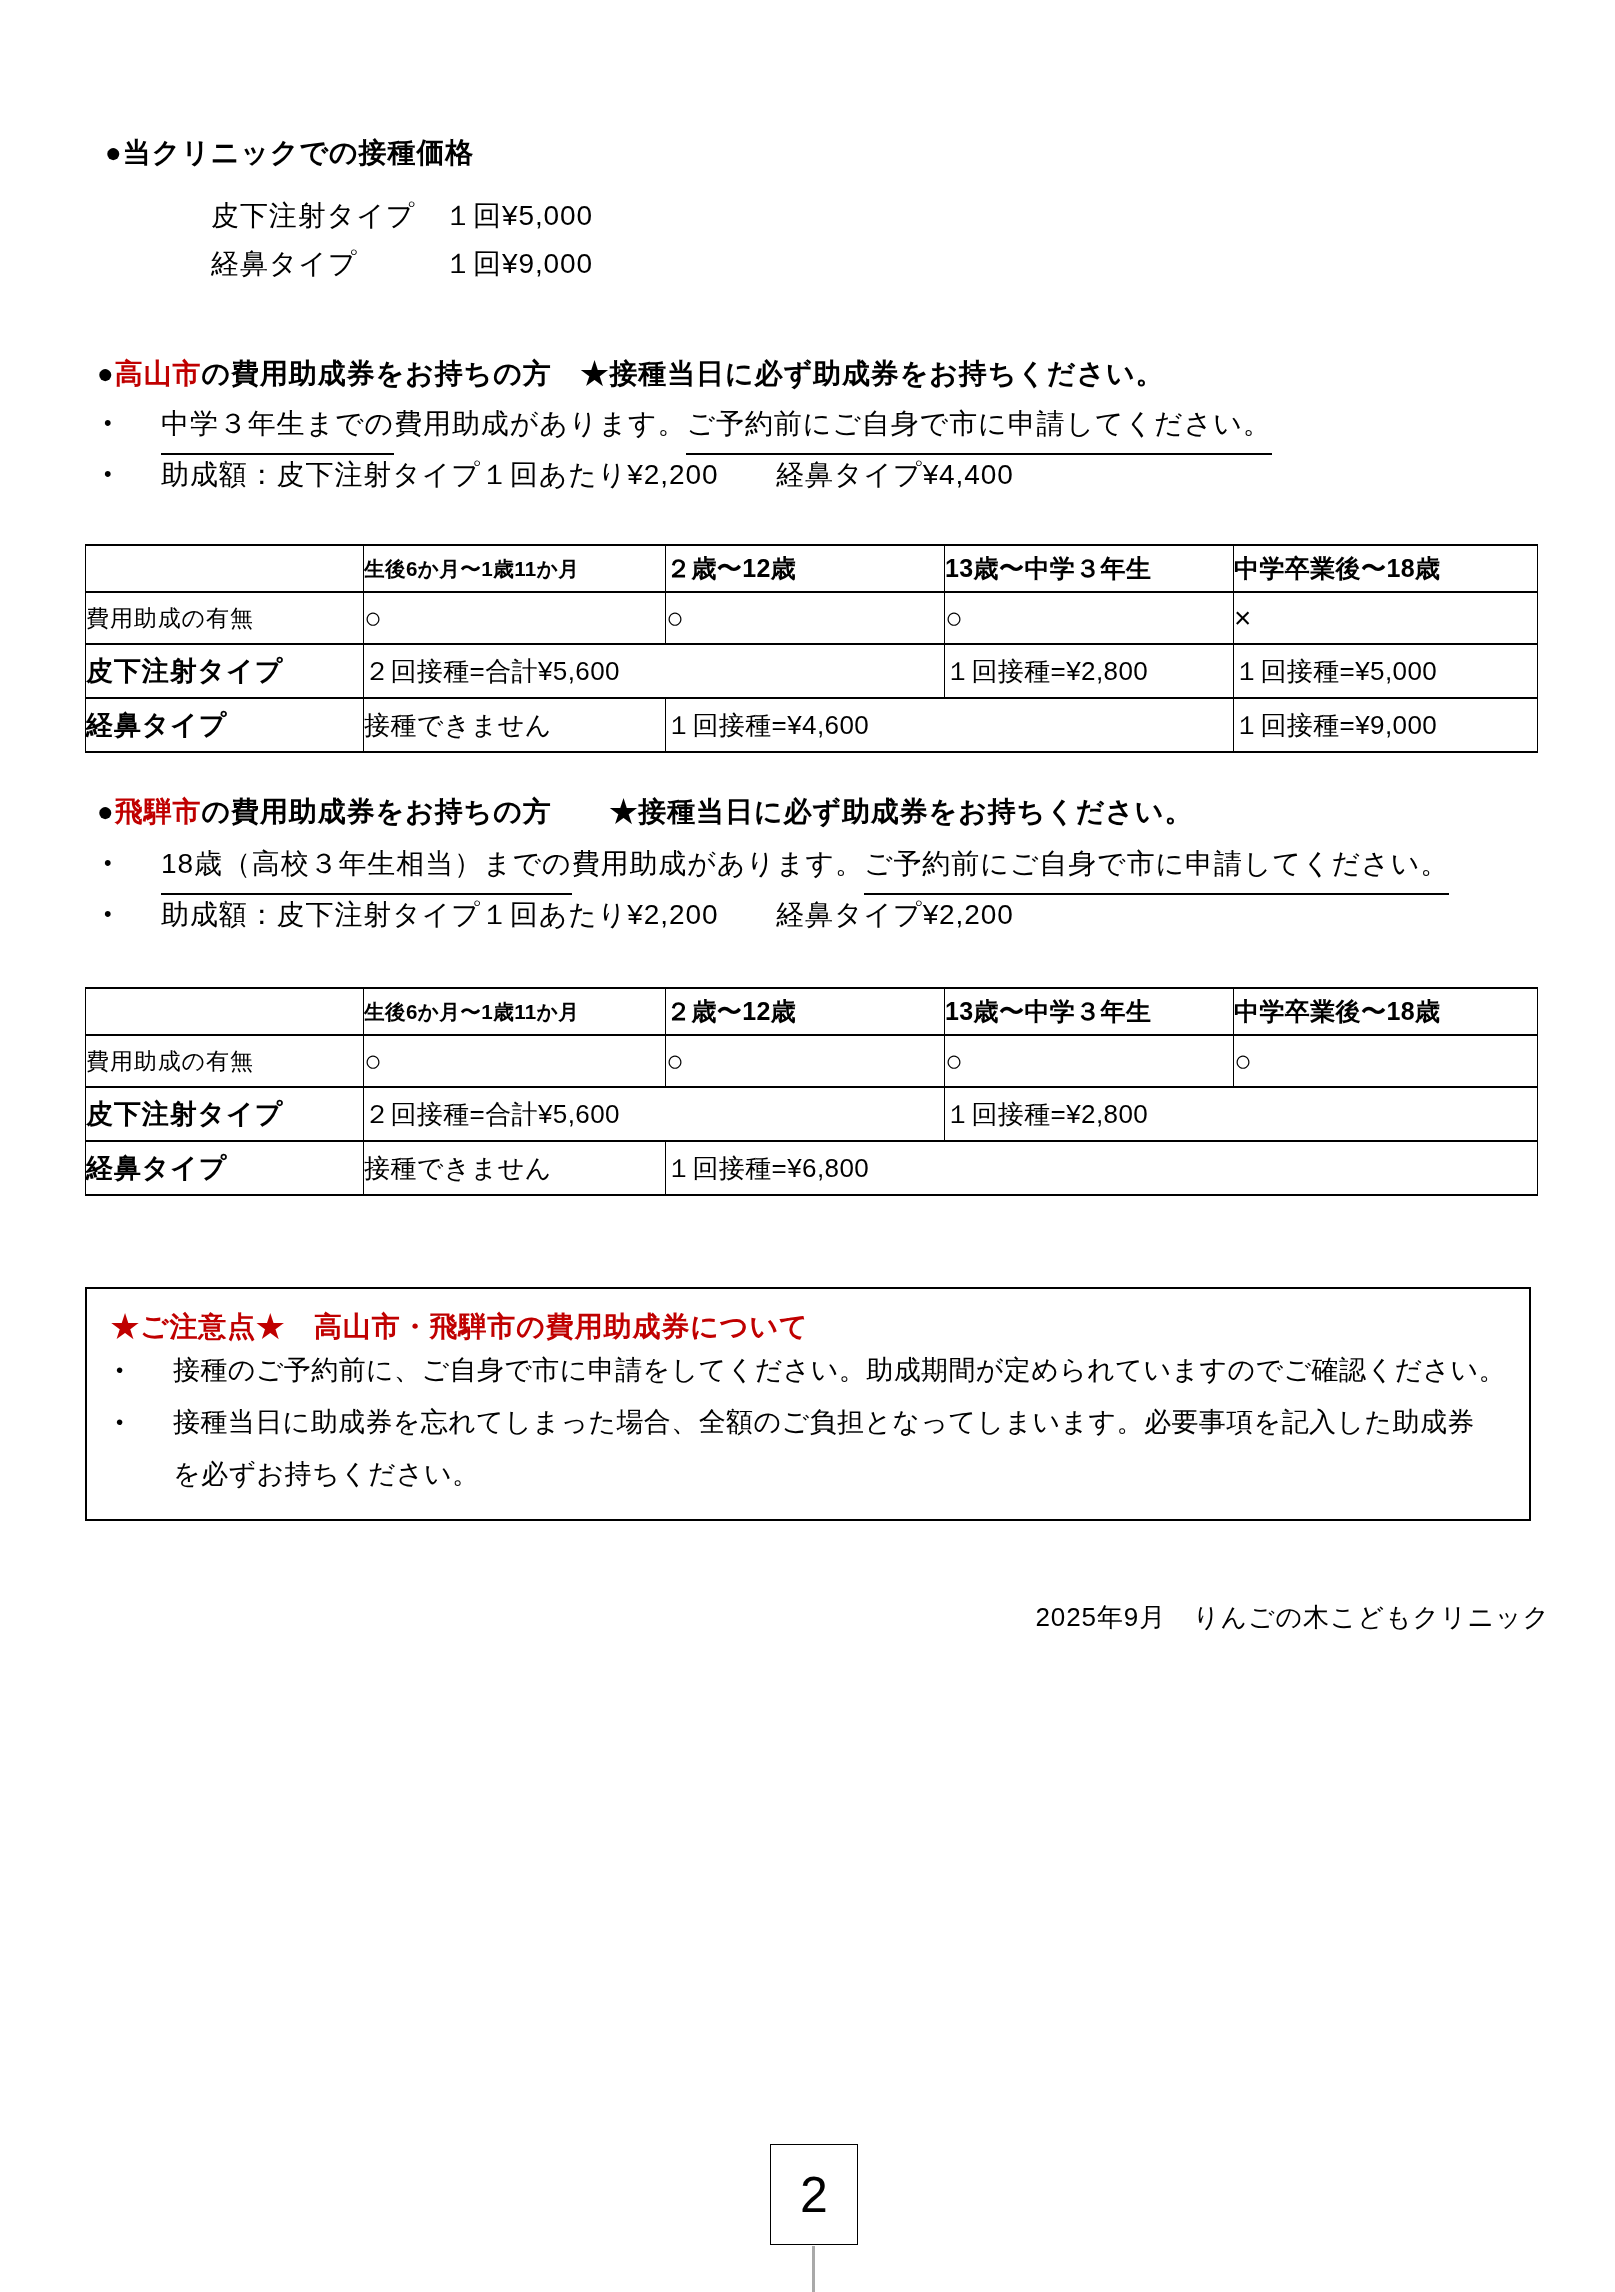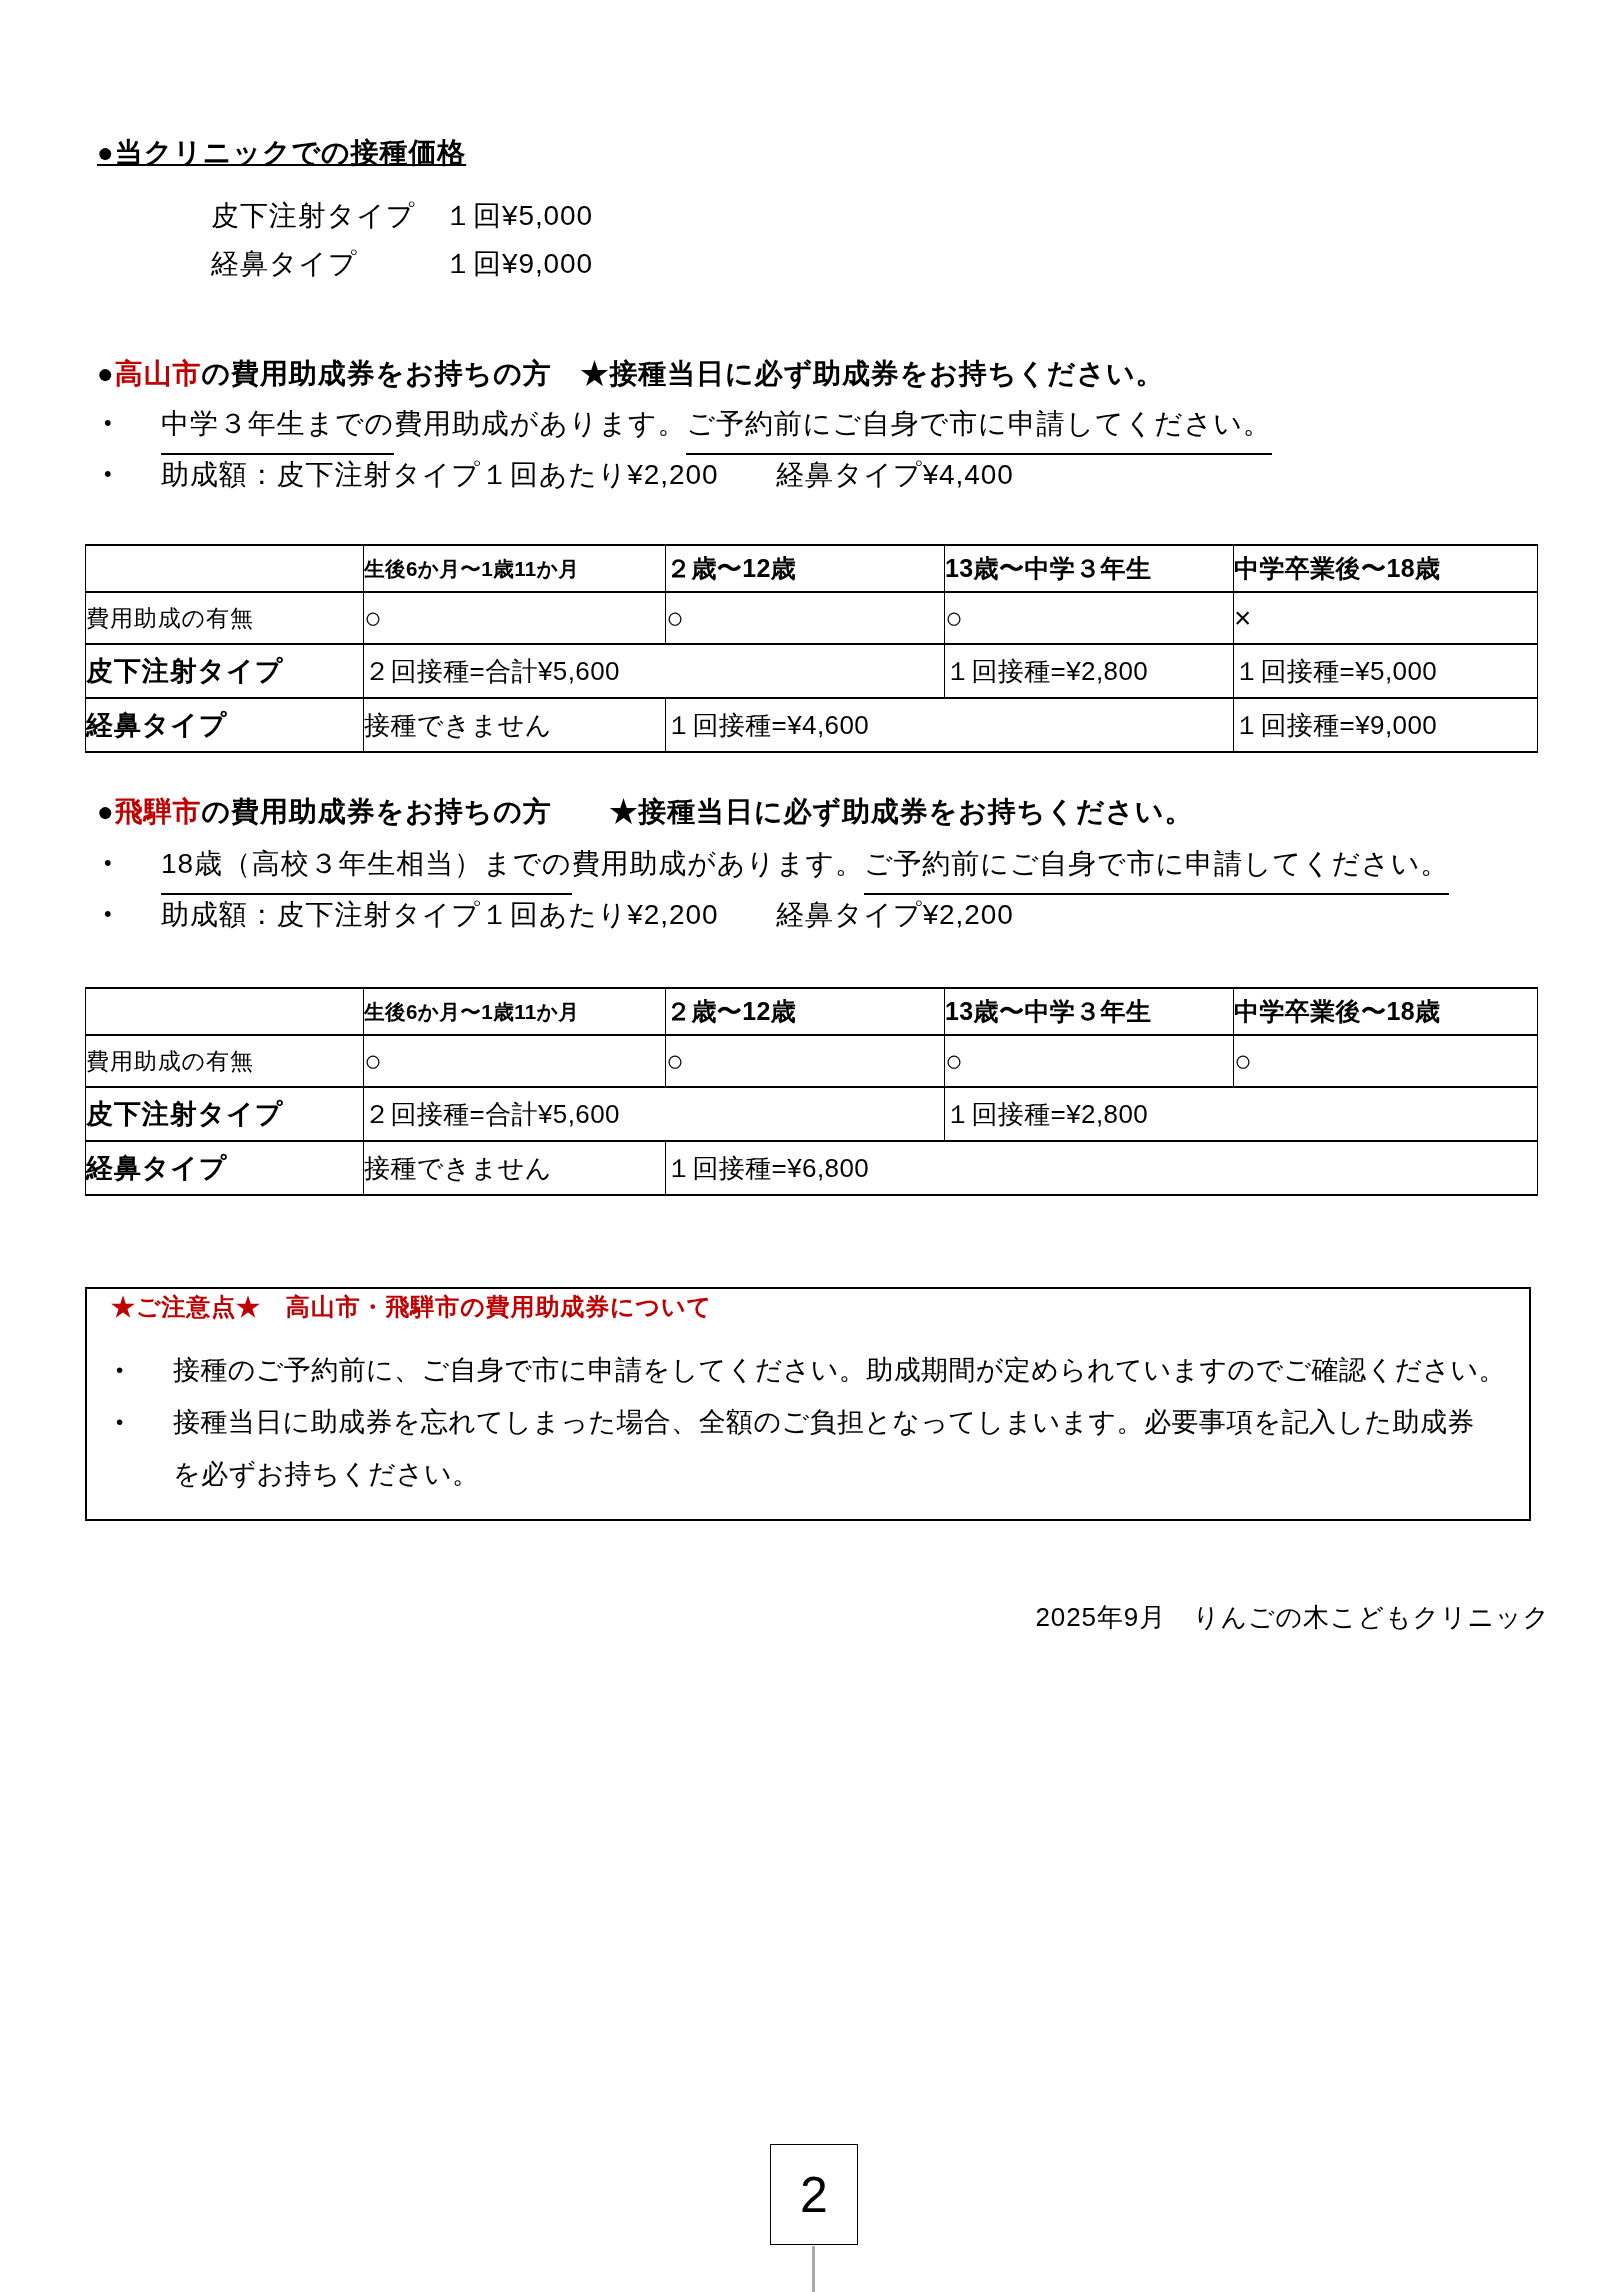--- a/index.html
+++ b/index.html
@@ -23,38 +23,38 @@
   }
   td.th{font-size:25px;font-weight:bold;letter-spacing:0.4px;}
   td.th-small{font-size:20.6px;}
   td.row-label-italic{font-size:23px;letter-spacing:0.9px;}
   td.row-label-bold{font-size:27px;font-weight:bold;letter-spacing:0.9px;}
   td.val{font-size:26px;letter-spacing:0.4px;}
   td.mark{font-size:29.6px;}
   tr.r1{height:47px;} tr.r2{height:52px;} tr.r3{height:54px;} tr.r4{height:54px;}
   
   .caution-box{left:85px;top:1287px;width:1442px;height:230px;border:2.7px solid #000;}
-  .caution-title{position:absolute;left:24px;top:2px;font-size:24px;font-weight:bold;letter-spacing:0.9px;white-space:nowrap;}
+  .caution-title{position:absolute;left:24px;top:19px;font-size:28px;font-weight:bold;letter-spacing:0.9px;white-space:nowrap;}
   .cbullet{position:absolute;left:29px;display:flex;font-size:27px;letter-spacing:0.4px;white-space:nowrap;}
   .cbullet .dot{width:57px;font-size:20.6px;line-height:36px;flex:0 0 57px;}
   .cbullet.cont{padding-left:57px;}
   
   .credit-line{right:66px;top:1600px;font-size:26px;letter-spacing:0.9px;white-space:nowrap;}
   .page-number-box{
     left:770px;top:2144px;width:86px;height:99px;border:1.8px solid #000;
     display:flex;align-items:center;justify-content:center;font-size:50px;
   }
   .page-tail{left:812px;top:2246px;width:2.7px;height:47px;background:#a9a9a9;}
 </style>
 </head>
 <body>
 
 <div class="abs" style="inset:0;">
 
-  <div class="abs h1" style="left:97px;top:134px;text-decoration:underline;">●当クリニックでの接種価格</div>
+  <div class="abs h1" style="left:105px;top:134px;">●当クリニックでの接種価格</div>
   <div class="abs price-line" style="top:197px;">皮下注射タイプ　１回¥5,000</div>
   <div class="abs price-line" style="top:245px;">経鼻タイプ　　　１回¥9,000</div>
 
   <div class="abs h1" style="left:97px;top:355px;"><span>●</span><span class="red">高山市</span><span>の費用助成券をお持ちの方　★接種当日に必ず助成券をお持ちください。</span></div>
 
   <div class="abs bullet-row" style="top:405px;">
     <span class="dot">•</span>
     <span><span class="u">中学３年生までの</span><span>費用助成があります。</span><span class="u">ご予約前にご自身で市に申請してください。</span></span>
   </div>
   <div class="abs bullet-row" style="top:456px;">

